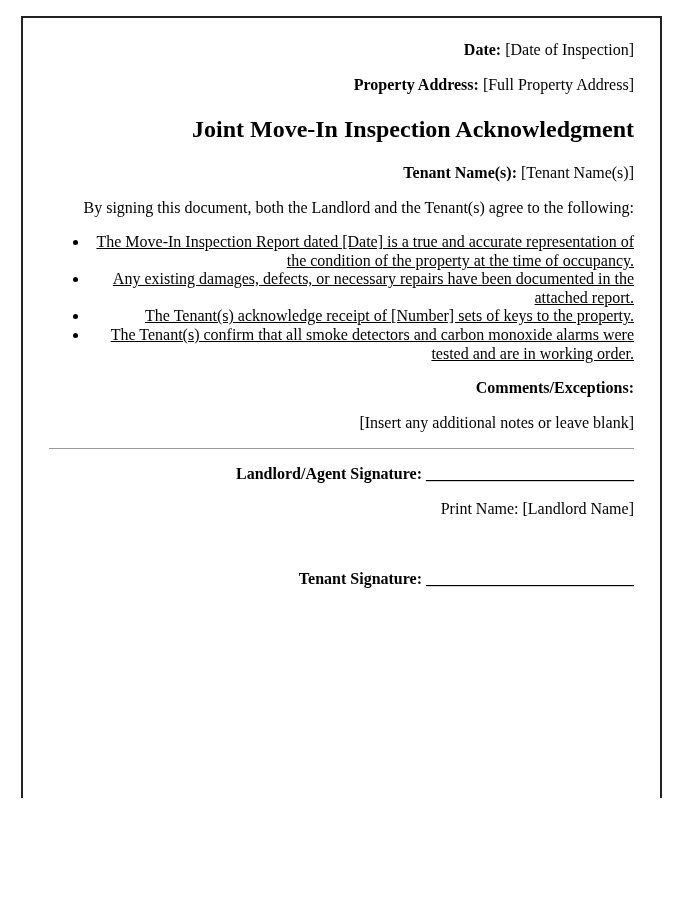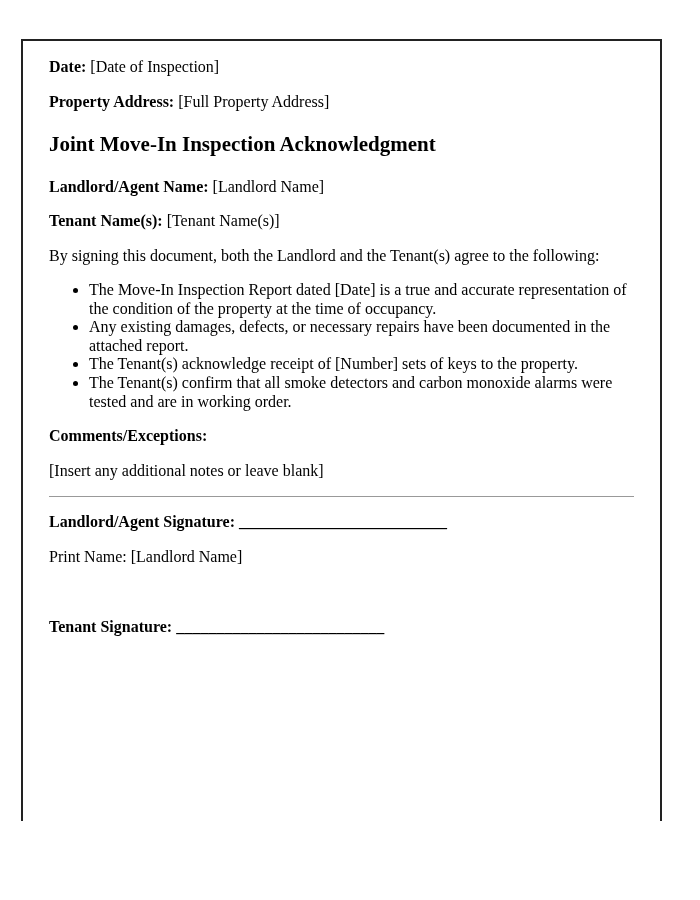--- a/index.html
+++ b/index.html
@@ -13,41 +13,43 @@
     position: relative;
     font-family: "Liberation Serif", "DejaVu Serif", serif;
     font-size: 16px;
     line-height: 1.16;
     color: #000000;
     overflow: hidden;
   }
   .page {
     position: absolute;
     left: 21px;
-    top: 39px;
+    top: 16px;
     width: 641px;
     height: 782px;
     box-sizing: border-box;
     border: 2px solid #222222;
     border-bottom: none;
-    padding: 1px 26px 0 26px;
+    padding: 7px 26px 0 26px;
     background: #ffffff;
+    text-align: right;
   }
   p { margin: 16px 0; }
   h1 {
-    font-size: 21px;
+    font-size: 24px;
     line-height: 1.17;
     font-weight: bold;
     margin: 21px 0;
   }
   strong { font-weight: bold; }
   ul {
     margin: 16px 0;
     padding-left: 40px;
     list-style-type: disc;
+    text-decoration: underline;
   }
   li { margin: 0; }
   hr {
     border: none;
     border-top: 1px solid #999999;
     margin: 16px 0;
     height: 0;
   }
   .sig-underline {
     font-weight: bold;
@@ -60,21 +62,20 @@
 <body>
 
 <div class="page">
 
   <p><strong>Date:</strong> <span>[Date of Inspection]</span></p>
 
   <p><strong>Property Address:</strong> <span>[Full Property Address]</span></p>
 
   <h1>Joint Move-In Inspection Acknowledgment</h1>
 
-  <p><strong>Landlord/Agent Name:</strong> <span>[Landlord Name]</span></p>
 
   <p><strong>Tenant Name(s):</strong> <span>[Tenant Name(s)]</span></p>
 
 
   <p>By signing this document, both the Landlord and the Tenant(s) agree to the following:</p>
 
   <ul>
     <li>The Move-In Inspection Report dated [Date] is a true and accurate representation of the condition of the property at the time of occupancy.</li>
     <li>Any existing damages, defects, or necessary repairs have been documented in the attached report.</li>
     <li>The Tenant(s) acknowledge receipt of [Number] sets of keys to the property.</li>

